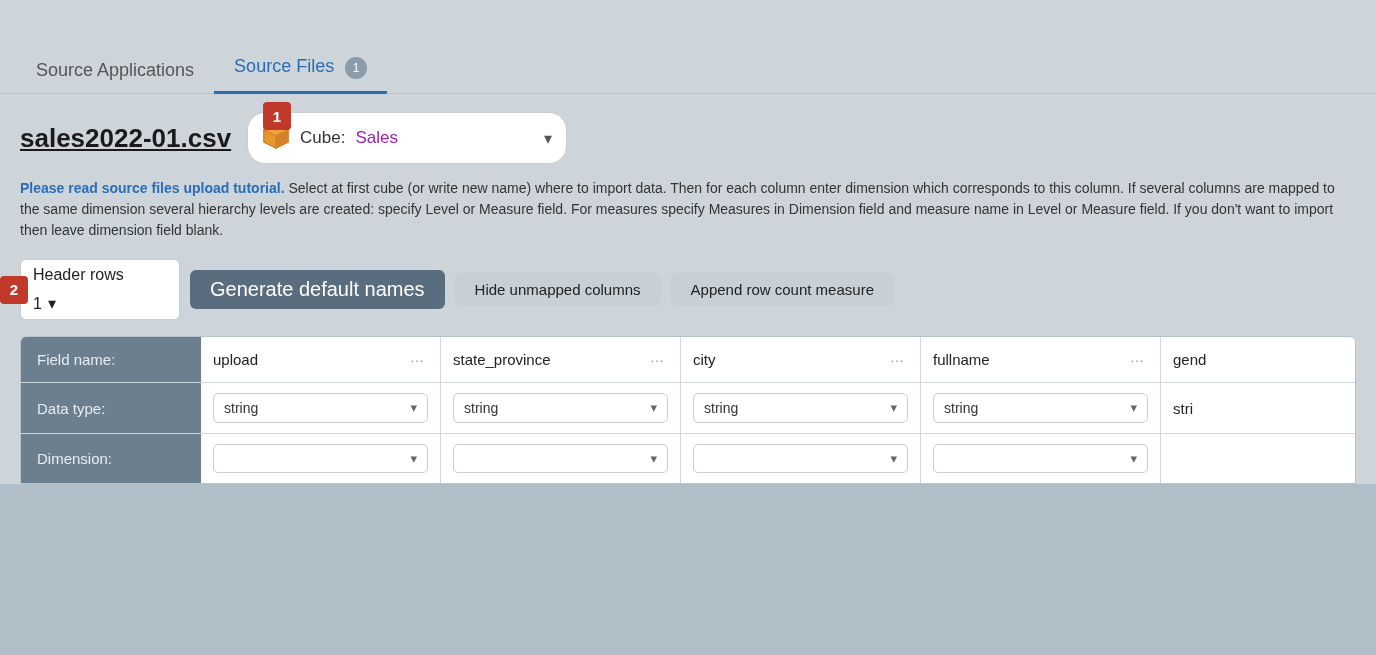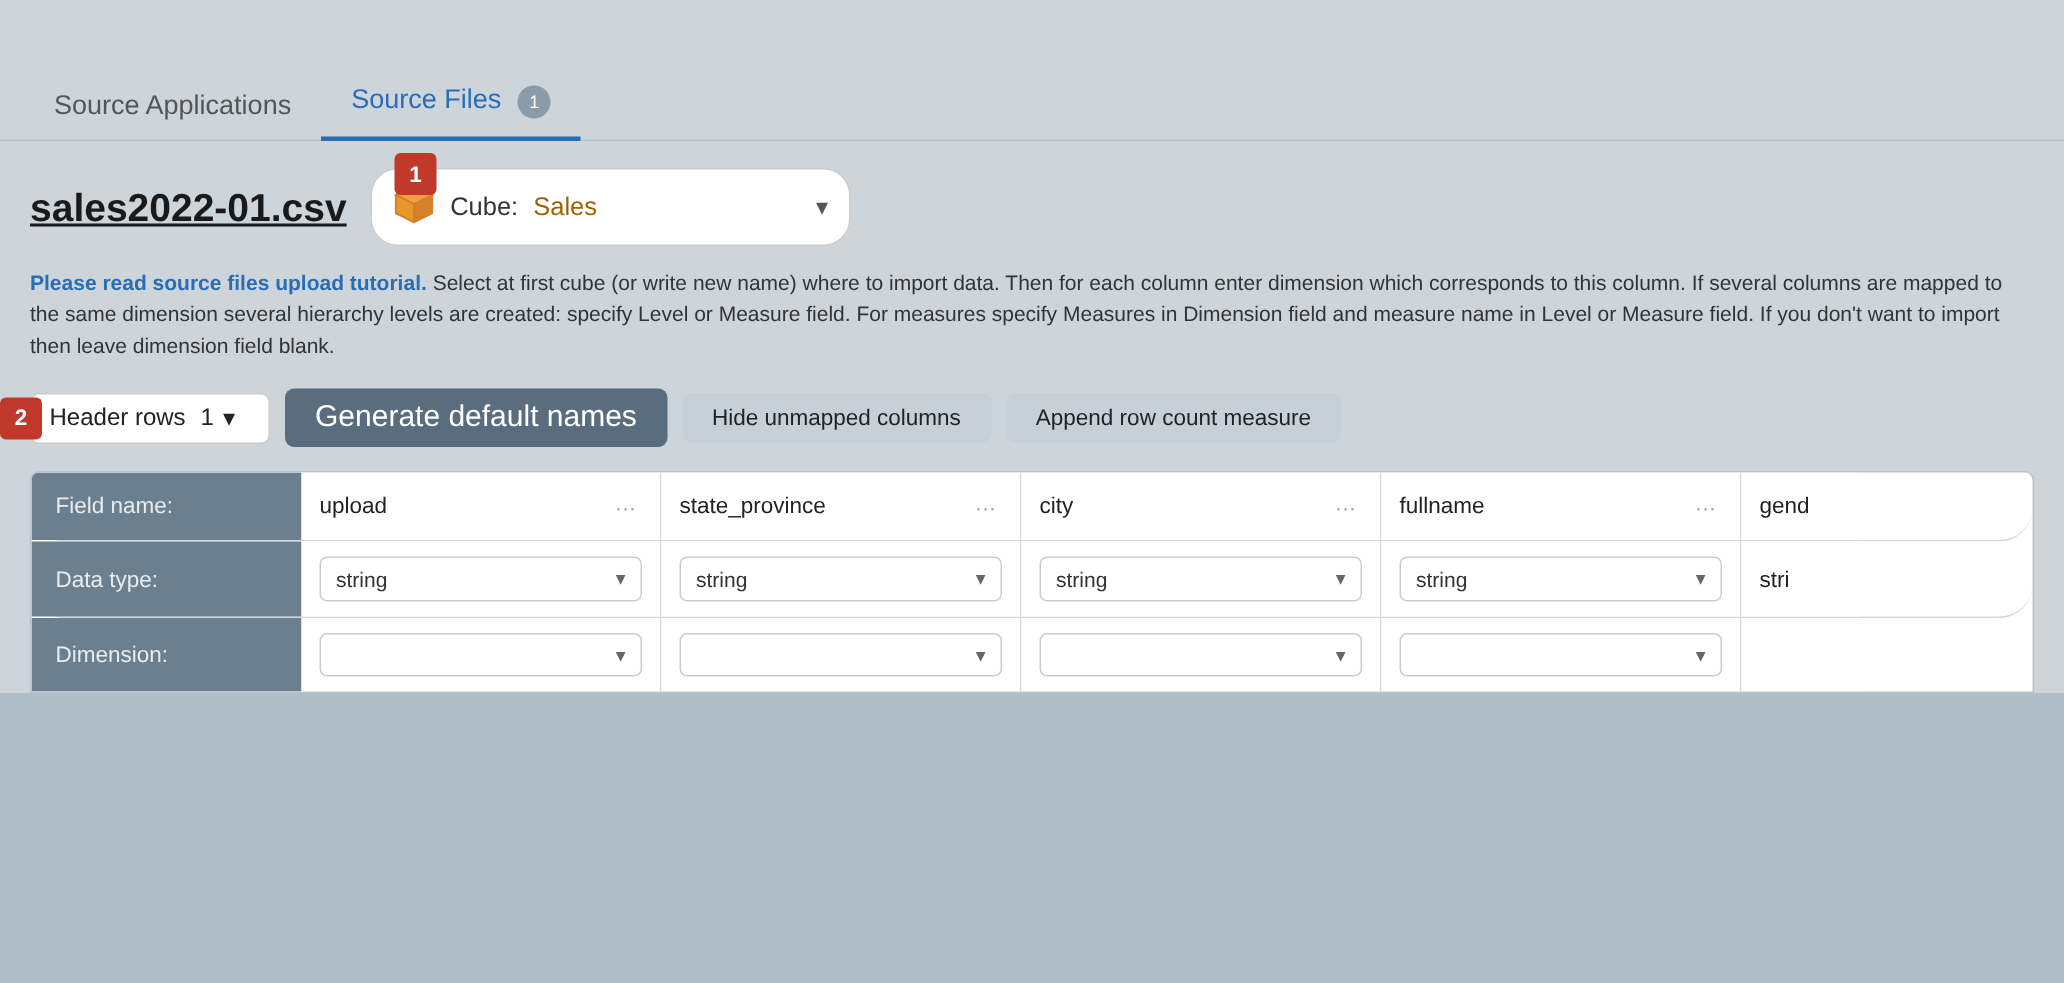--- a/index.html
+++ b/index.html
@@ -96,21 +96,21 @@
     .cube-icon {
       font-size: 22px;
     }
     .cube-label {
       font-size: 17px;
       color: #333;
       font-weight: 500;
     }
     .cube-value {
       font-size: 17px;
-      color: #a16207;
+      color: #a21caf;
       flex: 1;
     }
     .cube-dropdown-arrow {
       color: #555;
       font-size: 16px;
     }
 
     
     .description {
       font-size: 14px;
@@ -144,27 +144,28 @@
       font-size: 15px;
       width: 28px;
       height: 28px;
       border-radius: 4px;
       display: flex;
       align-items: center;
       justify-content: center;
     }
     .header-rows-control {
       display: flex;
-      align-items: center;
+      align-items: flex-start;
       background: #fff;
       border: 1px solid #ccc;
       border-radius: 6px;
       padding: 6px 12px;
       gap: 10px;
       min-width: 160px;
+      flex-direction: column;
     }
     .header-rows-label {
       font-size: 16px;
       color: #222;
     }
     .header-rows-select {
       display: flex;
       align-items: center;
       gap: 6px;
       font-size: 16px;
@@ -194,21 +195,20 @@
     
     .table-container {
       background: #fff;
       border-radius: 6px 6px 0 0;
       overflow: hidden;
       border: 1px solid #b8c4cc;
     }
     .table-row {
       display: flex;
       border-bottom: 1px solid #d0d8de;
-      border-radius: 22px;
     }
     .table-row:last-child {
       border-bottom: none;
     }
     .row-label-cell {
       background: #6b7f8f;
       color: #e8ecef;
       font-size: 15px;
       padding: 14px 16px;
       min-width: 180px;

